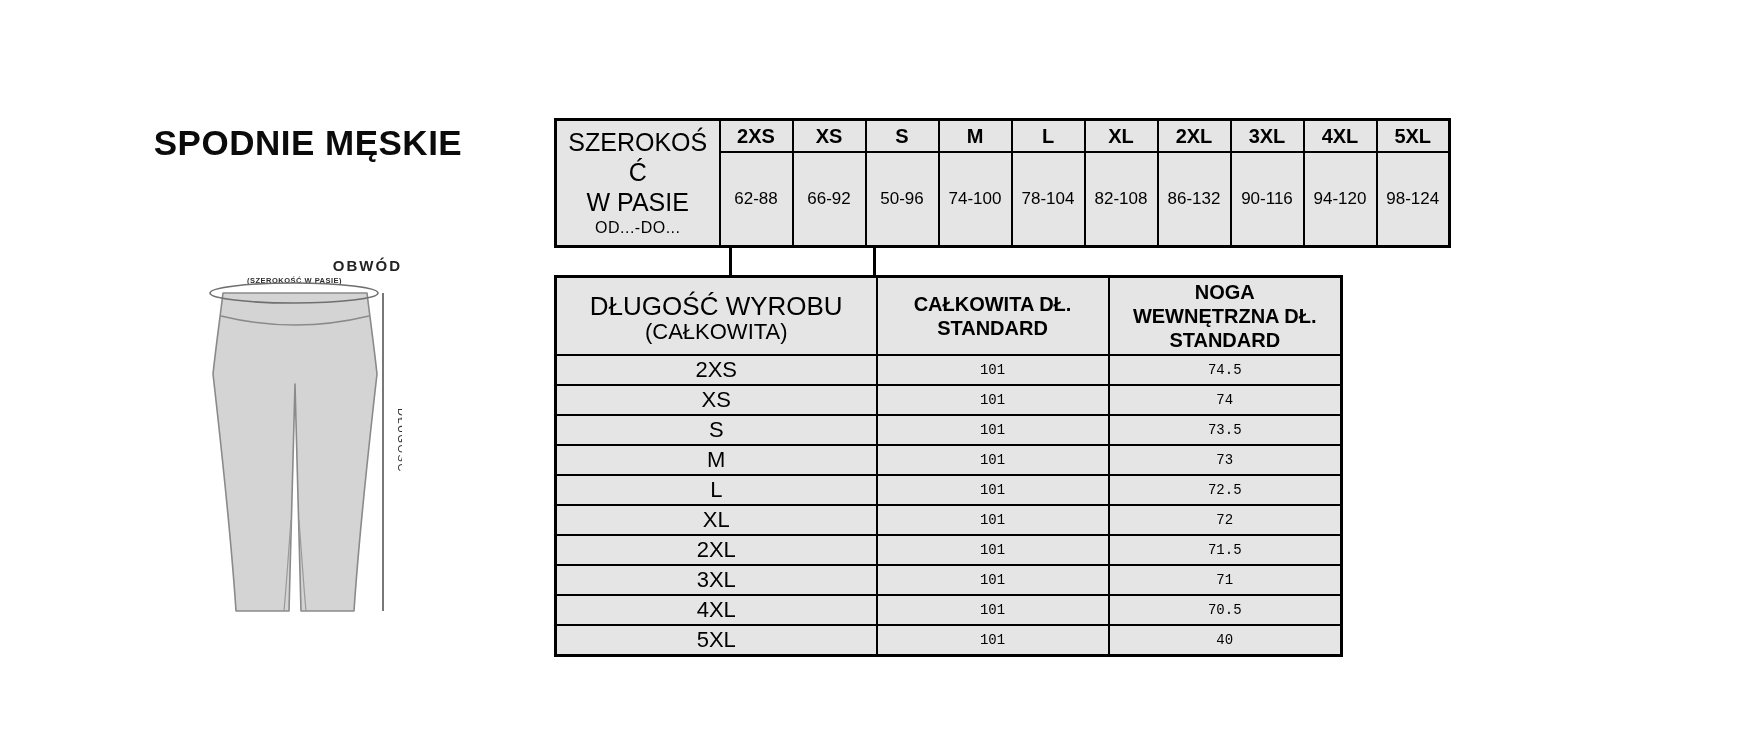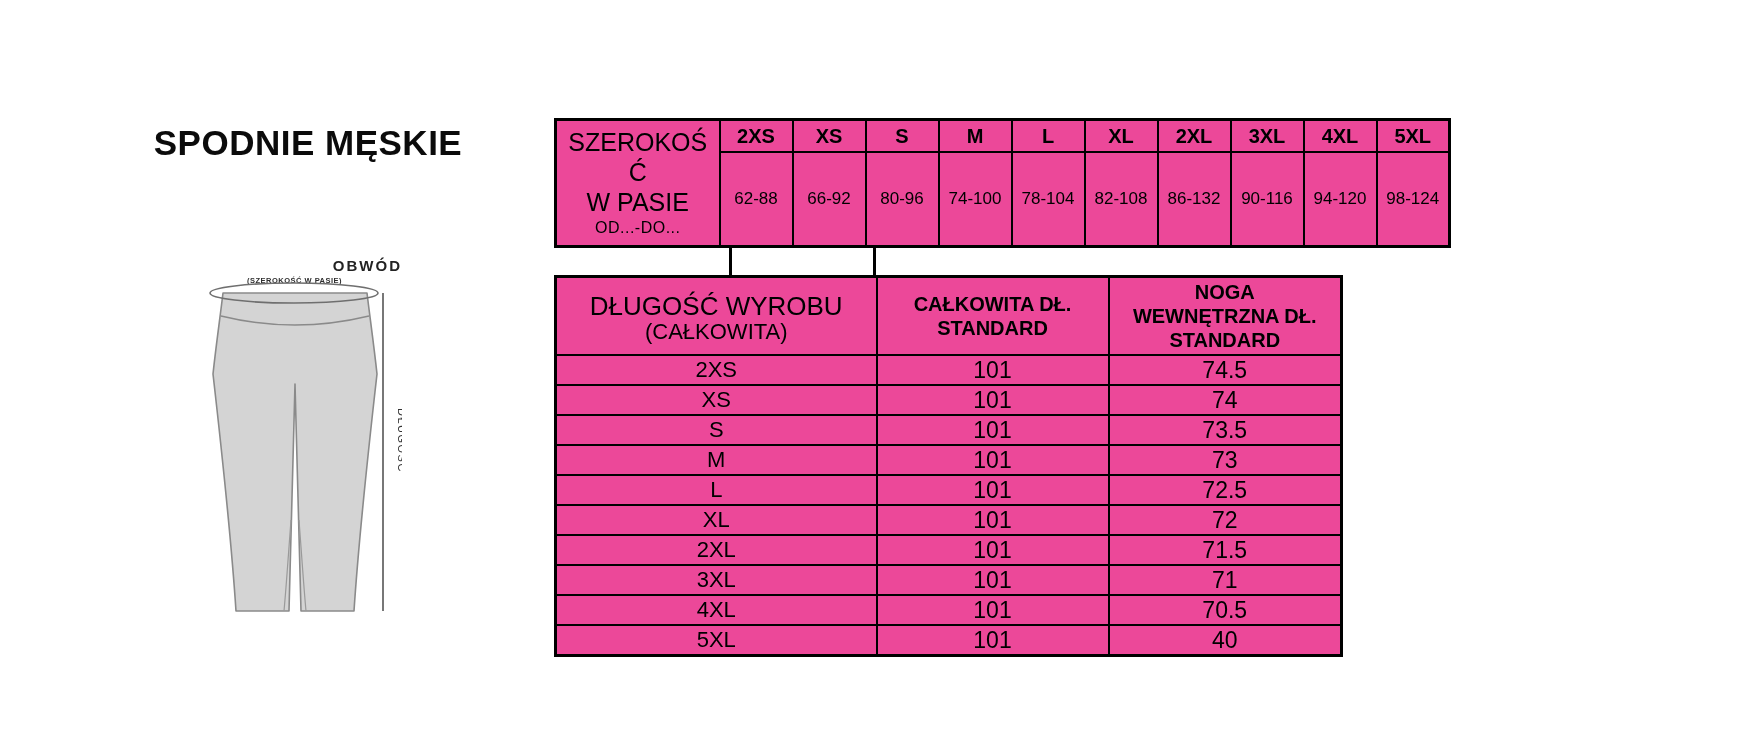--- a/index.html
+++ b/index.html
@@ -26,21 +26,21 @@
     letter-spacing:2px;color:#232323;
   }
   .obwod-sub{
     position:absolute;left:187px;top:276px;width:215px;
     text-align:center;font-size:7.5px;font-weight:600;
     letter-spacing:0.5px;color:#2e2e2e;
   }
   .pants-svg{position:absolute;left:187px;top:280px;width:215px;height:345px;}
 
   
-  table.grid{border-collapse:collapse;table-layout:fixed;position:absolute;background:#ec4899;}
+  table.grid{border-collapse:collapse;table-layout:fixed;position:absolute;background:#e5e5e5;}
   table.grid td,table.grid th{
     border:2px solid #000;text-align:center;vertical-align:middle;
     padding:0;overflow:hidden;
   }
   table.grid{border:3px solid #000;}
 
   
   #waist-table{left:554px;top:118px;width:894px;}
   #waist-table .size-head{font-weight:bold;font-size:20px;height:30px;}
   #waist-table .range-cell{font-size:17px;font-weight:normal;height:92px;}
@@ -56,21 +56,21 @@
   #connector-1{left:729px;}
   #connector-2{left:873px;}
 
   
   #length-table{left:554px;top:275px;width:786px;}
   #length-table th{height:76px;}
   .len-h1-main{font-size:26px;font-weight:normal;line-height:32px;}
   .len-h1-sub{font-size:22px;font-weight:normal;line-height:20px;}
   .len-h-bold{font-size:20px;font-weight:bold;line-height:24px;}
   #length-table td.sz{font-size:22px;height:28px;font-weight:normal;}
-  #length-table td.num{font-size:23px;font-weight:normal;}
+  #length-table td.num{font-size:14px;font-weight:normal;font-family:Liberation Mono, monospace;}
 </style>
 </head>
 <body>
 
 <div id="canvas">
 
   <div class="title">
     <div>SPODNIE MĘSKIE</div>
   </div>
 
@@ -123,21 +123,21 @@
       <th class="size-head">L</th>
       <th class="size-head">XL</th>
       <th class="size-head">2XL</th>
       <th class="size-head">3XL</th>
       <th class="size-head">4XL</th>
       <th class="size-head">5XL</th>
     </tr>
     <tr>
       <td class="range-cell">62-88</td>
       <td class="range-cell">66-92</td>
-      <td class="range-cell">80-96</td>
+      <td class="range-cell">50-96</td>
       <td class="range-cell">74-100</td>
       <td class="range-cell">78-104</td>
       <td class="range-cell">82-108</td>
       <td class="range-cell">86-132</td>
       <td class="range-cell">90-116</td>
       <td class="range-cell">94-120</td>
       <td class="range-cell">98-124</td>
     </tr>
   </tbody>
     </table>

